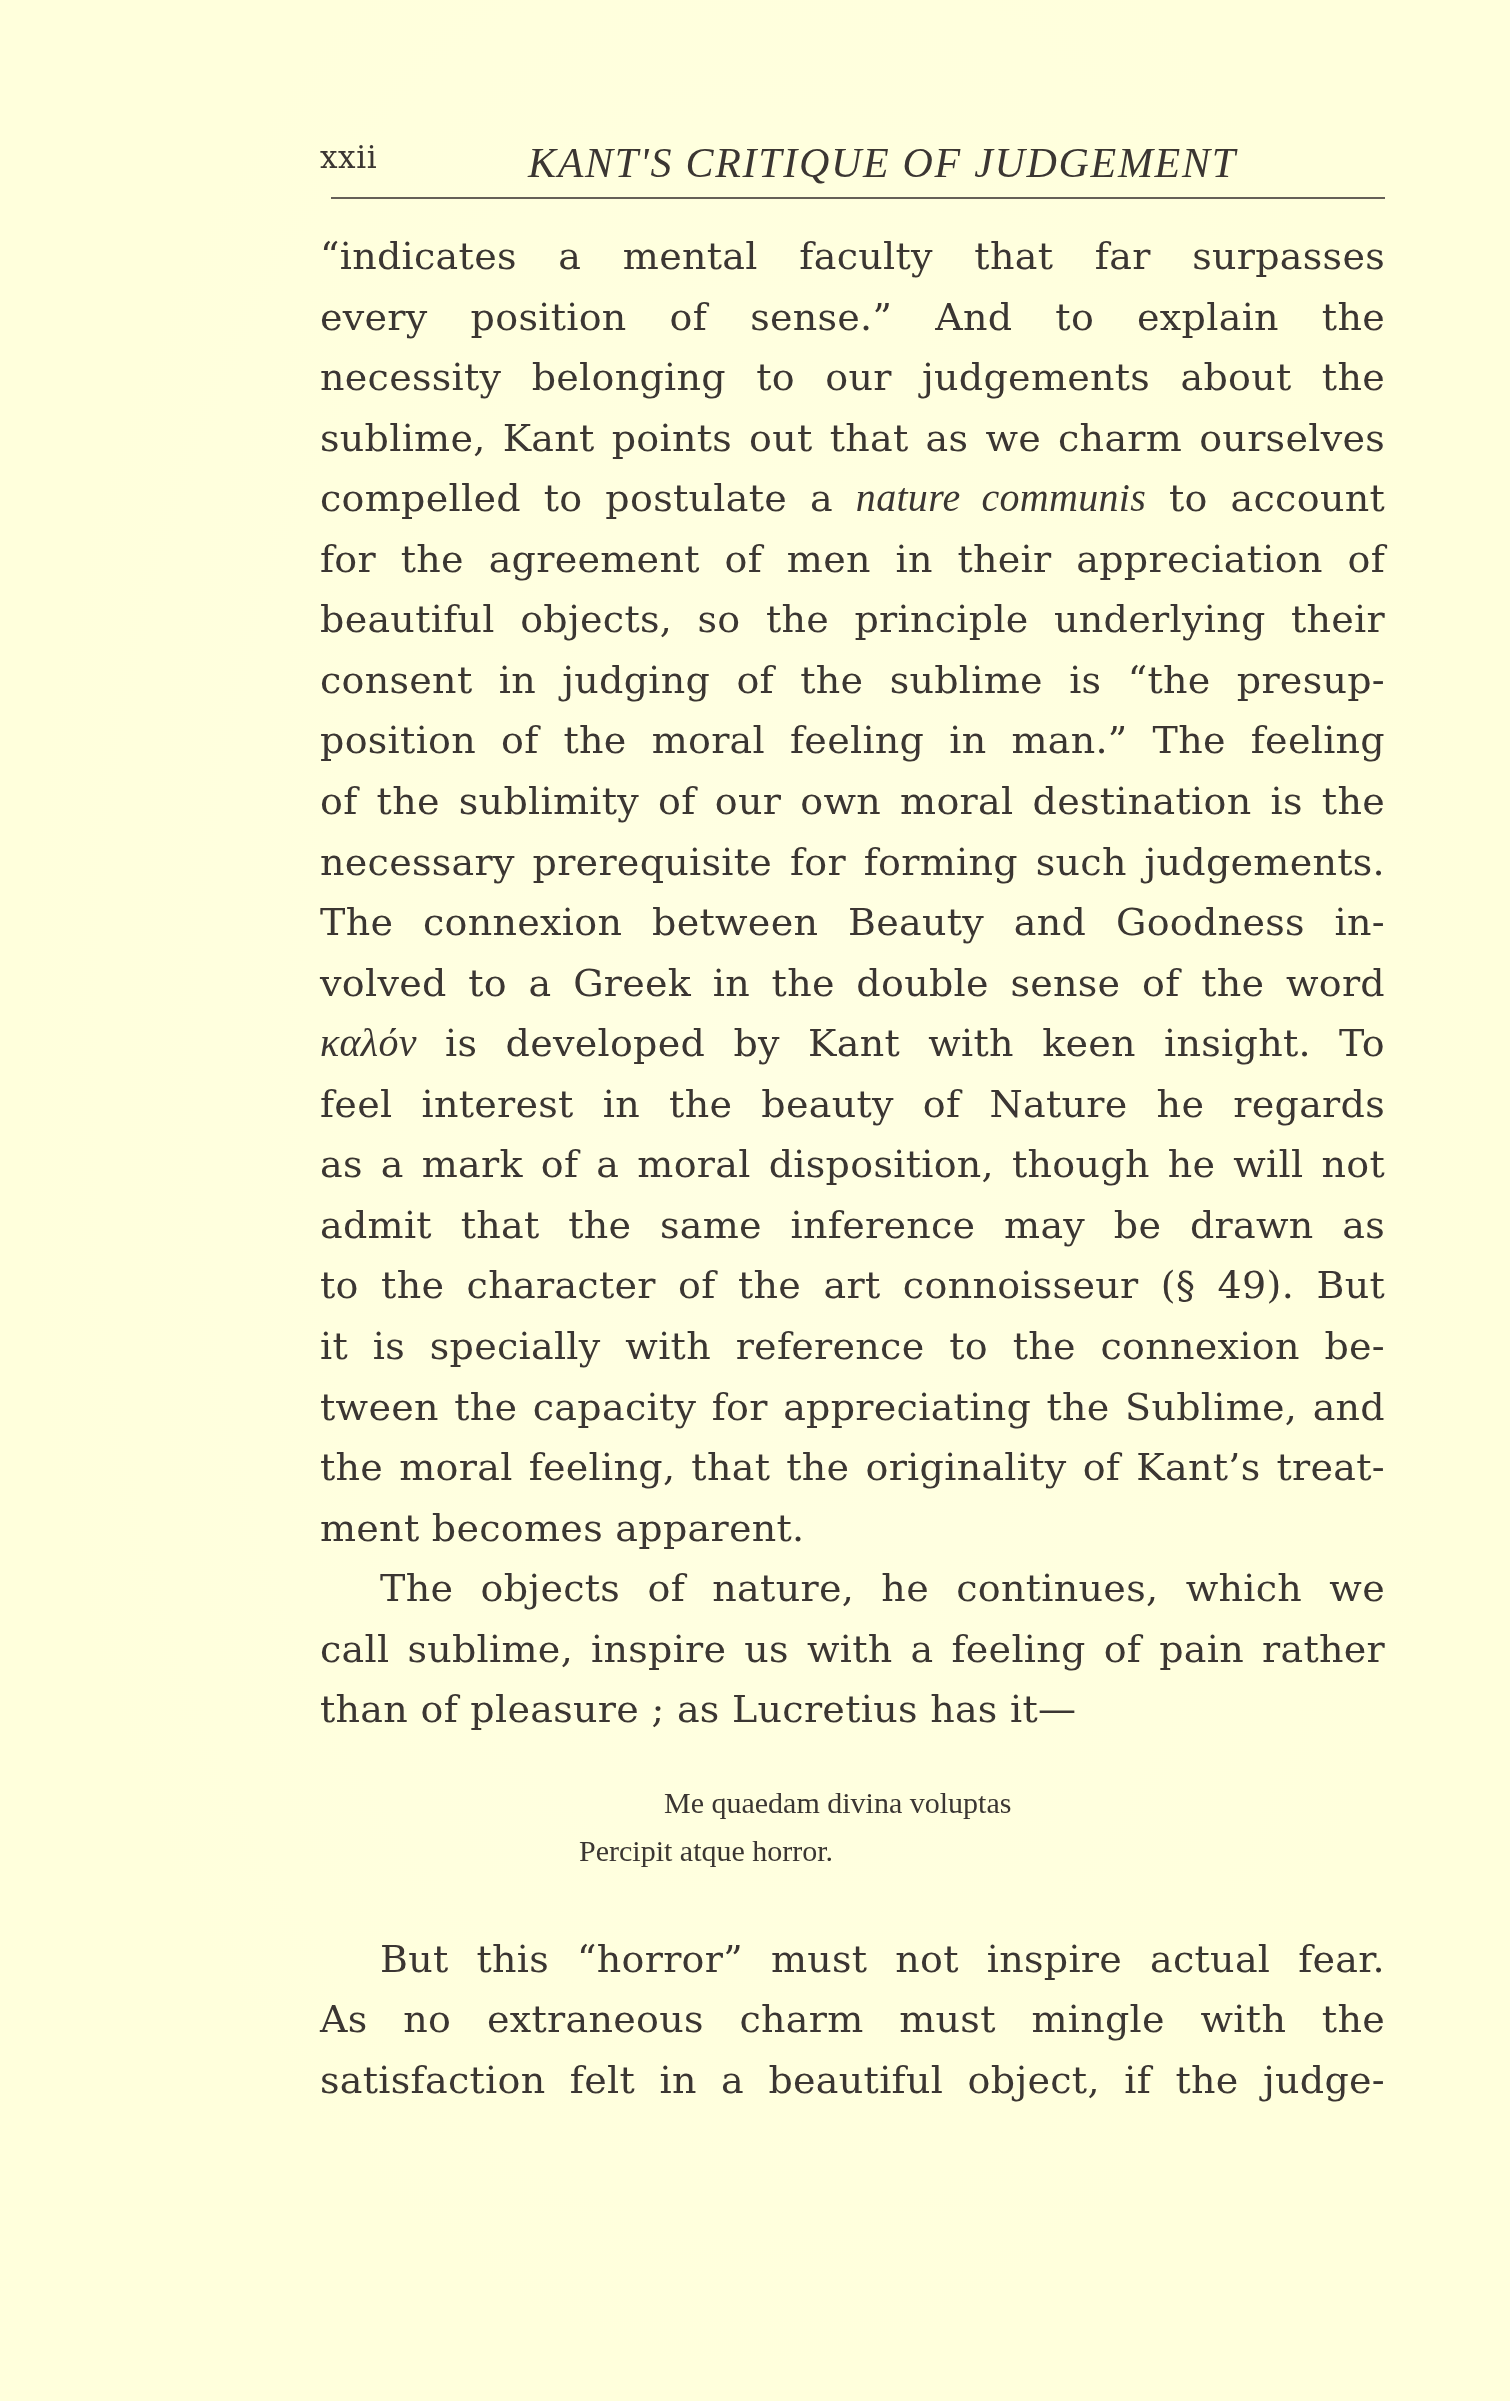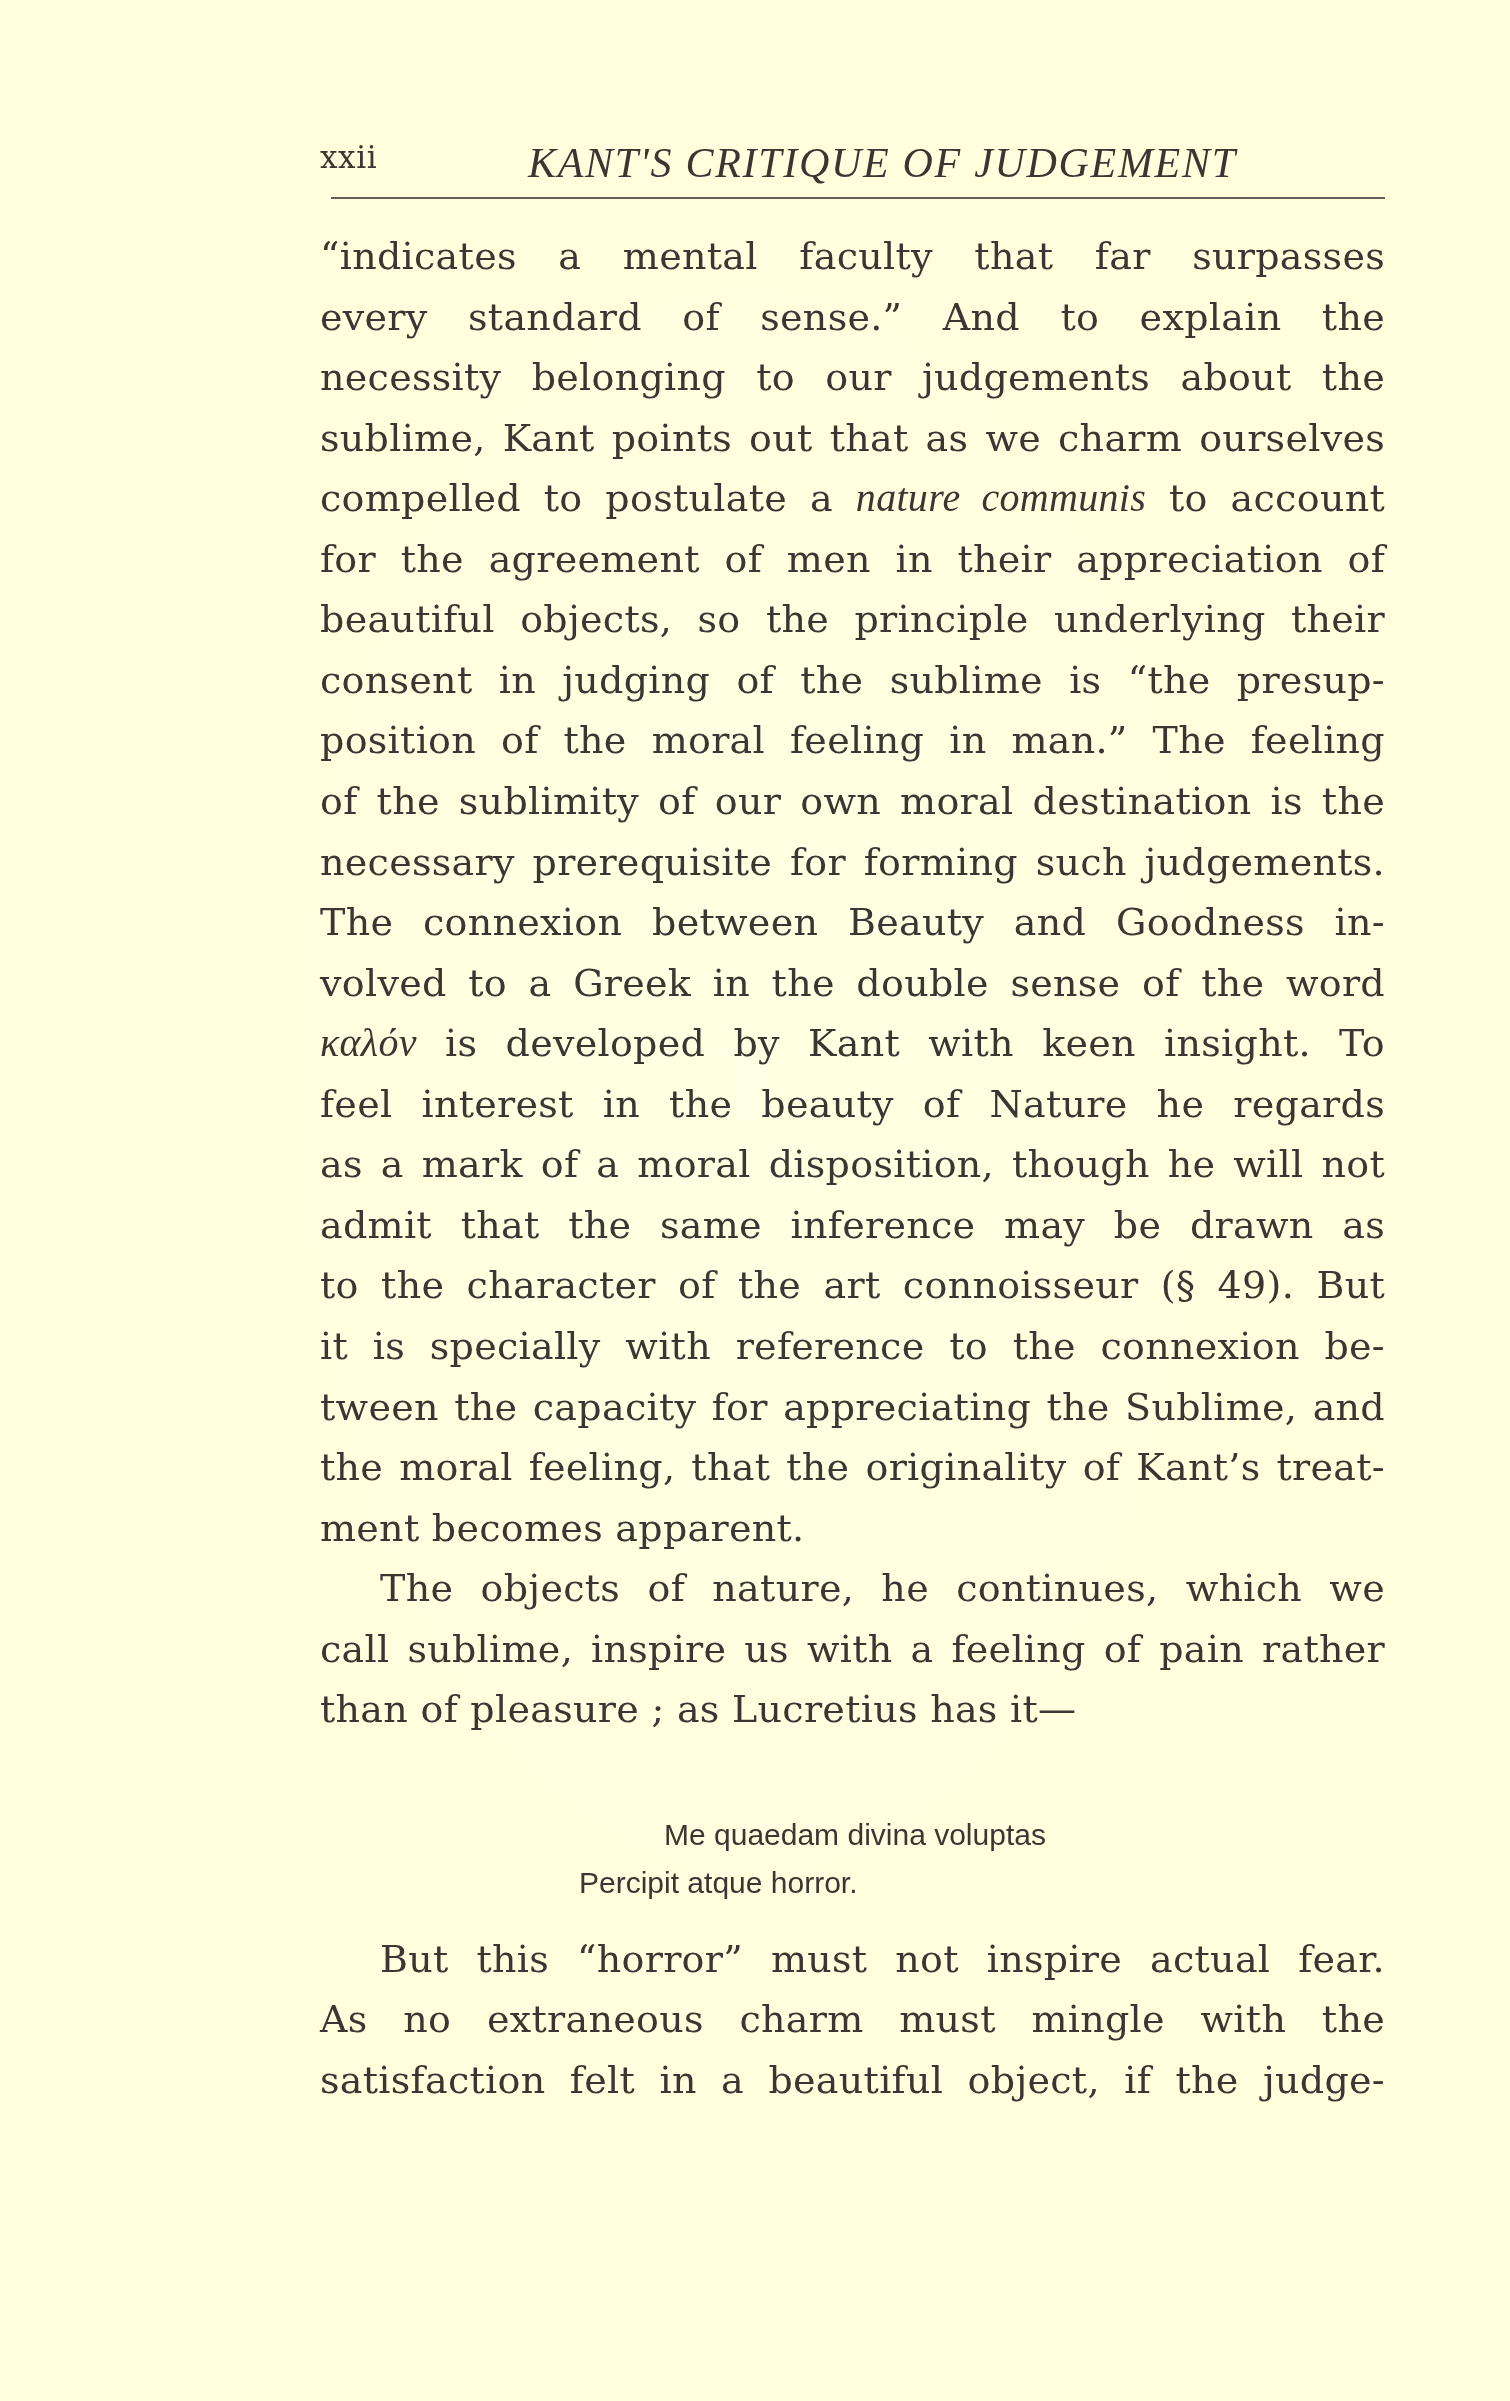--- a/index.html
+++ b/index.html
@@ -81,38 +81,37 @@
   .line .it {
     font-style: italic;
     font-family: "Liberation Serif", "DejaVu Serif", serif;
     font-size: 40px;
   }
   .quote-line {
     position: absolute;
     font-size: 30px;
     line-height: 40px;
     white-space: nowrap;
-    font-family: Liberation Sans, sans-serif;
-    margin-top: 32px;
+    font-family: Liberation Serif, serif;
   }
 </style>
 </head>
 <body>
 
 <div class="page">
 
   <div class="running-head">
     <span class="folio">xxii</span>
     <span class="head-title">KANT'S CRITIQUE OF JUDGEMENT</span>
   </div>
   <div class="head-rule"></div>
 
   <div>
     <div class="line" style="top:233px">“indicates a mental faculty that far surpasses</div>
-    <div class="line" style="top:294px">every standard of sense.”  And to explain the</div>
+    <div class="line" style="top:294px">every position of sense.”  And to explain the</div>
     <div class="line" style="top:354px">necessity belonging to our judgements about the</div>
     <div class="line" style="top:415px">sublime, Kant points out that as we charm ourselves</div>
     <div class="line" style="top:475px"><span>compelled to postulate a </span><span class="it">nature communis</span><span> to account</span></div>
     <div class="line" style="top:536px">for the agreement of men in their appreciation of</div>
     <div class="line" style="top:596px">beautiful objects, so the principle underlying their</div>
     <div class="line" style="top:657px">consent in judging of the sublime is “the presup-</div>
     <div class="line" style="top:717px">position of the moral feeling in man.”  The feeling</div>
     <div class="line" style="top:778px">of the sublimity of our own moral destination is the</div>
     <div class="line" style="top:839px">necessary prerequisite for forming such judgements.</div>
     <div class="line" style="top:899px">The connexion between Beauty and Goodness in-</div>

